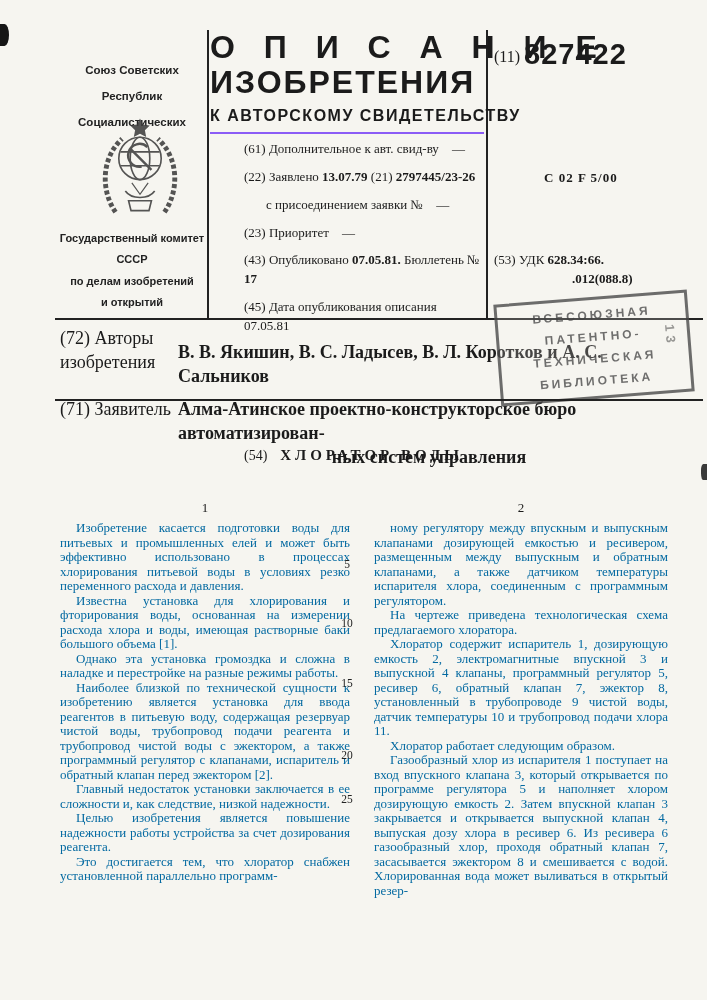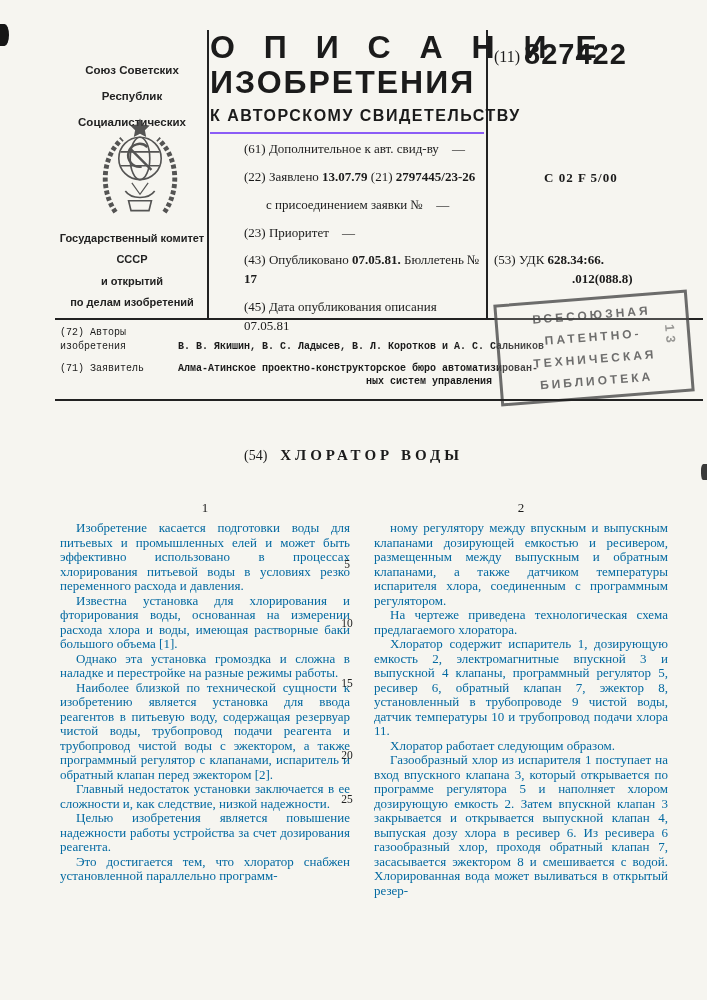--- a/index.html
+++ b/index.html
@@ -61,21 +61,21 @@
   .biblio-right{position:absolute;left:494px;top:168px;width:200px;font-size:13px;line-height:1.5;}
   .biblio-right .val{padding-left:50px;font-weight:bold;letter-spacing:1px;}
   .biblio-right .udk{margin-top:62px;}
   .biblio-right .udk2{padding-left:78px;font-weight:bold;}
 
   .hrule{position:absolute;left:55px;width:648px;height:2px;background:#222;}
   .hrule.h1{top:318px;}
   .hrule.h2{top:399px;}
 
   
-  .authors{position:absolute;left:60px;top:326px;width:620px;font-size:10px;font-family:Liberation Mono, monospace;}
+  .authors{position:absolute;left:60px;top:326px;width:620px;font-size:18px;}
   .a-row{display:flex;margin-bottom:8px;}
   .a-label{width:118px;flex:0 0 118px;line-height:1.35;}
   .a-value{flex:1;font-weight:bold;line-height:1.35;}
   .a-value .center{display:block;text-align:center;}
 
   
   .stamp{
     position:absolute;left:497px;top:297px;width:188px;height:96px;
     border:3px solid #4a4a4a;transform:rotate(-4.5deg);
     display:flex;flex-direction:column;justify-content:space-evenly;align-items:center;
@@ -152,22 +152,22 @@
         <path d="M42 92 a20 14 0 0 0 36 0"></path>
         <path d="M46 104 h28 l-3 12 h-22 z"></path>
         <path d="M50 82 L60 96 L70 82" stroke-width="1.5"></path>
       </g>
     </svg>
   </div>
 
   <div class="committee">
     <div>Государственный комитет</div>
     <div>СССР</div>
+    <div>по делам изобретений</div>
     <div>и открытий</div>
-    <div>по делам изобретений</div>
   </div>
 
   <div class="biblio">
     <div class="row">
       <span>(61) Дополнительное к авт. свид-ву</span>
       <span class="dash">—</span>
     </div>
     <div class="row">
       <span>(22) Заявлено</span>
       <span class="b">13.07.79</span>

